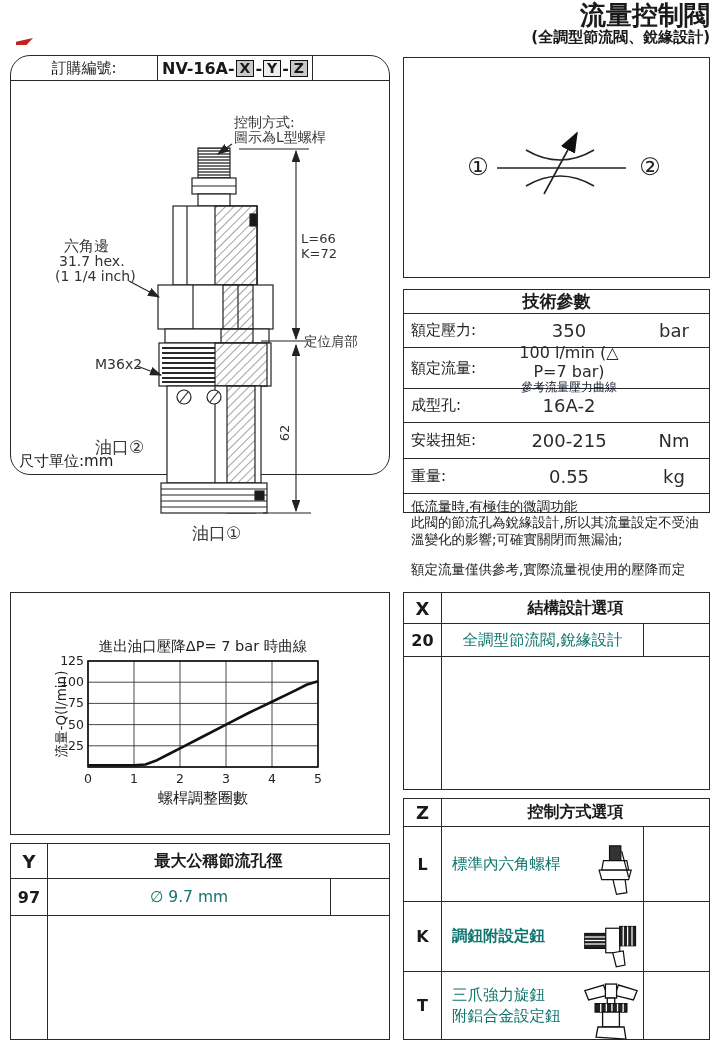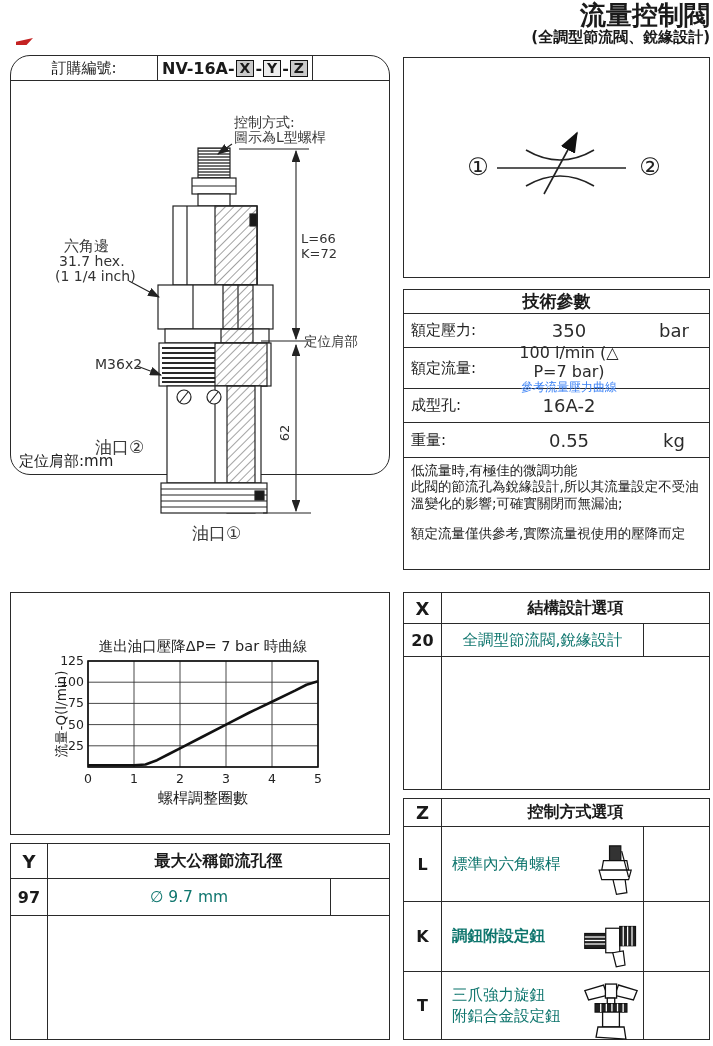--- a/index.html
+++ b/index.html
@@ -20,21 +20,21 @@
   .code-box{display:inline-block;border:1.5px solid #111;padding:0 3px;line-height:15px;font-size:14px;}
   .cb-x,.cb-z{background:#c9c9c9;}
   .cb-y{background:#ececec;}
   .unit-note{position:absolute;left:8px;bottom:3px;font-size:15px;color:#222;}
   
   .tech-head{height:24px;border-bottom:1.5px solid #2a2a2a;display:flex;align-items:center;justify-content:center;font-size:17px;font-weight:bold;box-sizing:border-box;}
   .trow{display:flex;border-bottom:1.5px solid #2a2a2a;box-sizing:border-box;align-items:center;}
   .tlabel{width:88px;padding-left:7px;font-size:15px;color:#222;}
   .tvalue{flex:1;text-align:center;font-size:18px;color:#2b2b2b;}
   .tvalue .main{font-size:16px;text-align:center;}
-  .tvalue .sub{font-size:12px;color:#3b82f6;line-height:1;}
+  .tvalue .sub{font-size:12px;color:#0f172a;line-height:1;}
   .tunit{width:70px;text-align:center;font-size:18px;color:#2b2b2b;}
   .tech-notes{padding:4px 7px;font-size:13.5px;line-height:1.22;color:#222;}
   .tech-notes .gap{height:14px;}
   
   .opt-head{display:flex;border-bottom:1.5px solid #2a2a2a;box-sizing:border-box;}
   .opt-key{border-right:1.5px solid #2a2a2a;display:flex;align-items:center;justify-content:center;font-weight:bold;font-size:18px;box-sizing:border-box;}
   .opt-title{flex:1;display:flex;align-items:center;justify-content:center;font-weight:bold;font-size:16px;}
   .opt-row{display:flex;border-bottom:1.5px solid #2a2a2a;box-sizing:border-box;}
   .opt-code{border-right:1.5px solid #2a2a2a;display:flex;align-items:center;justify-content:center;font-weight:bold;font-size:16px;box-sizing:border-box;}
   .opt-desc{border-right:1.4px solid #2a2a2a;display:flex;align-items:center;box-sizing:border-box;padding-left:10px;font-size:15.5px;color:#0f766e;white-space:pre-line;position:relative;}
@@ -158,60 +158,65 @@
       <text x="48" y="185" class="svg-lat" style="font-size:14px">31.7 hex.</text>
       <text x="44" y="200" class="svg-lat" style="font-size:14px">(1 1/4 inch)</text>
       <text x="290" y="162" class="svg-lat">L=66</text>
       <text x="290" y="177" class="svg-lat">K=72</text>
       <text x="293" y="265" class="svg-cjk" style="font-size:13.5px">定位肩部</text>
       <text x="84" y="288" class="svg-lat" style="font-size:14px">M36x2</text>
       <text x="84" y="372" class="svg-cjk" style="font-size:17px">油口②</text>
       <text x="181" y="458" class="svg-cjk" style="font-size:17px">油口①</text>
       <text transform="translate(278,352) rotate(-90)" text-anchor="middle" class="svg-lat">62</text>
     </svg>
-    <div class="unit-note">定位肩部:mm</div>
+    <div class="unit-note">尺寸單位:mm</div>
   </div>
 
   <div class="box" style="left:403px;top:57px;width:307px;height:221px;">
     <svg width="304" height="218" viewBox="0 0 304 218">
       <defs>
           <marker id="arr2" markerWidth="13" markerHeight="10" refX="12" refY="5" orient="auto">
             <path d="M0,0 L13,5 L0,10 z" fill="#111"></path>
           </marker>
         </defs>
       <text x="74" y="117" text-anchor="middle" font-size="24" fill="#222">①</text>
       <text x="246" y="117" text-anchor="middle" font-size="24" fill="#222">②</text>
       <g stroke="#222" stroke-width="1.6" fill="none">
         <line x1="93" y1="110" x2="222" y2="110"></line>
         <path d="M 122,92 Q 156,112 190,92"></path>
         <path d="M 122,128 Q 156,108 190,128"></path>
         <line x1="140" y1="136" x2="173" y2="75" marker-end="url(#arr2)"></line>
       </g>
     </svg>
   </div>
 
-  <div class="box" style="left:403px;top:289px;width:307px;height:281px;">
+  <div class="box" style="left:403px;top:289px;width:307px;height:224px;">
     <div class="tech-head">技術參數</div>
     <div class="trow" style="height:34px;">
       <div class="tlabel">額定壓力:</div>
       <div class="tvalue">350</div>
       <div class="tunit">bar</div>
     </div>
     <div class="trow" style="height:41px;gap:12px;">
       <div class="tlabel">額定流量:</div>
       <div class="tvalue">
         <div class="main">100 l/min (△ P=7 bar)</div>
         <div class="sub">參考流量壓力曲線</div>
       </div>
       <div class="tunit"></div>
     </div>
     <div class="trow" style="height:34px;">
       <div class="tlabel">成型孔:</div>
       <div class="tvalue">16A-2</div>
       <div class="tunit"></div>
+    </div>
+    <div class="trow" style="height:36px;">
+      <div class="tlabel">安裝扭矩:</div>
+      <div class="tvalue">200-215</div>
+      <div class="tunit">Nm</div>
     </div>
     <div class="trow" style="height:35px;">
       <div class="tlabel">重量:</div>
       <div class="tvalue">0.55</div>
       <div class="tunit">kg</div>
     </div>
     <div class="tech-notes">
       <div>低流量時,有極佳的微調功能</div>
       <div>此閥的節流孔為銳緣設計,所以其流量設定不受油溫變化的影響;可確實關閉而無漏油;</div>
       <div class="gap"></div>

